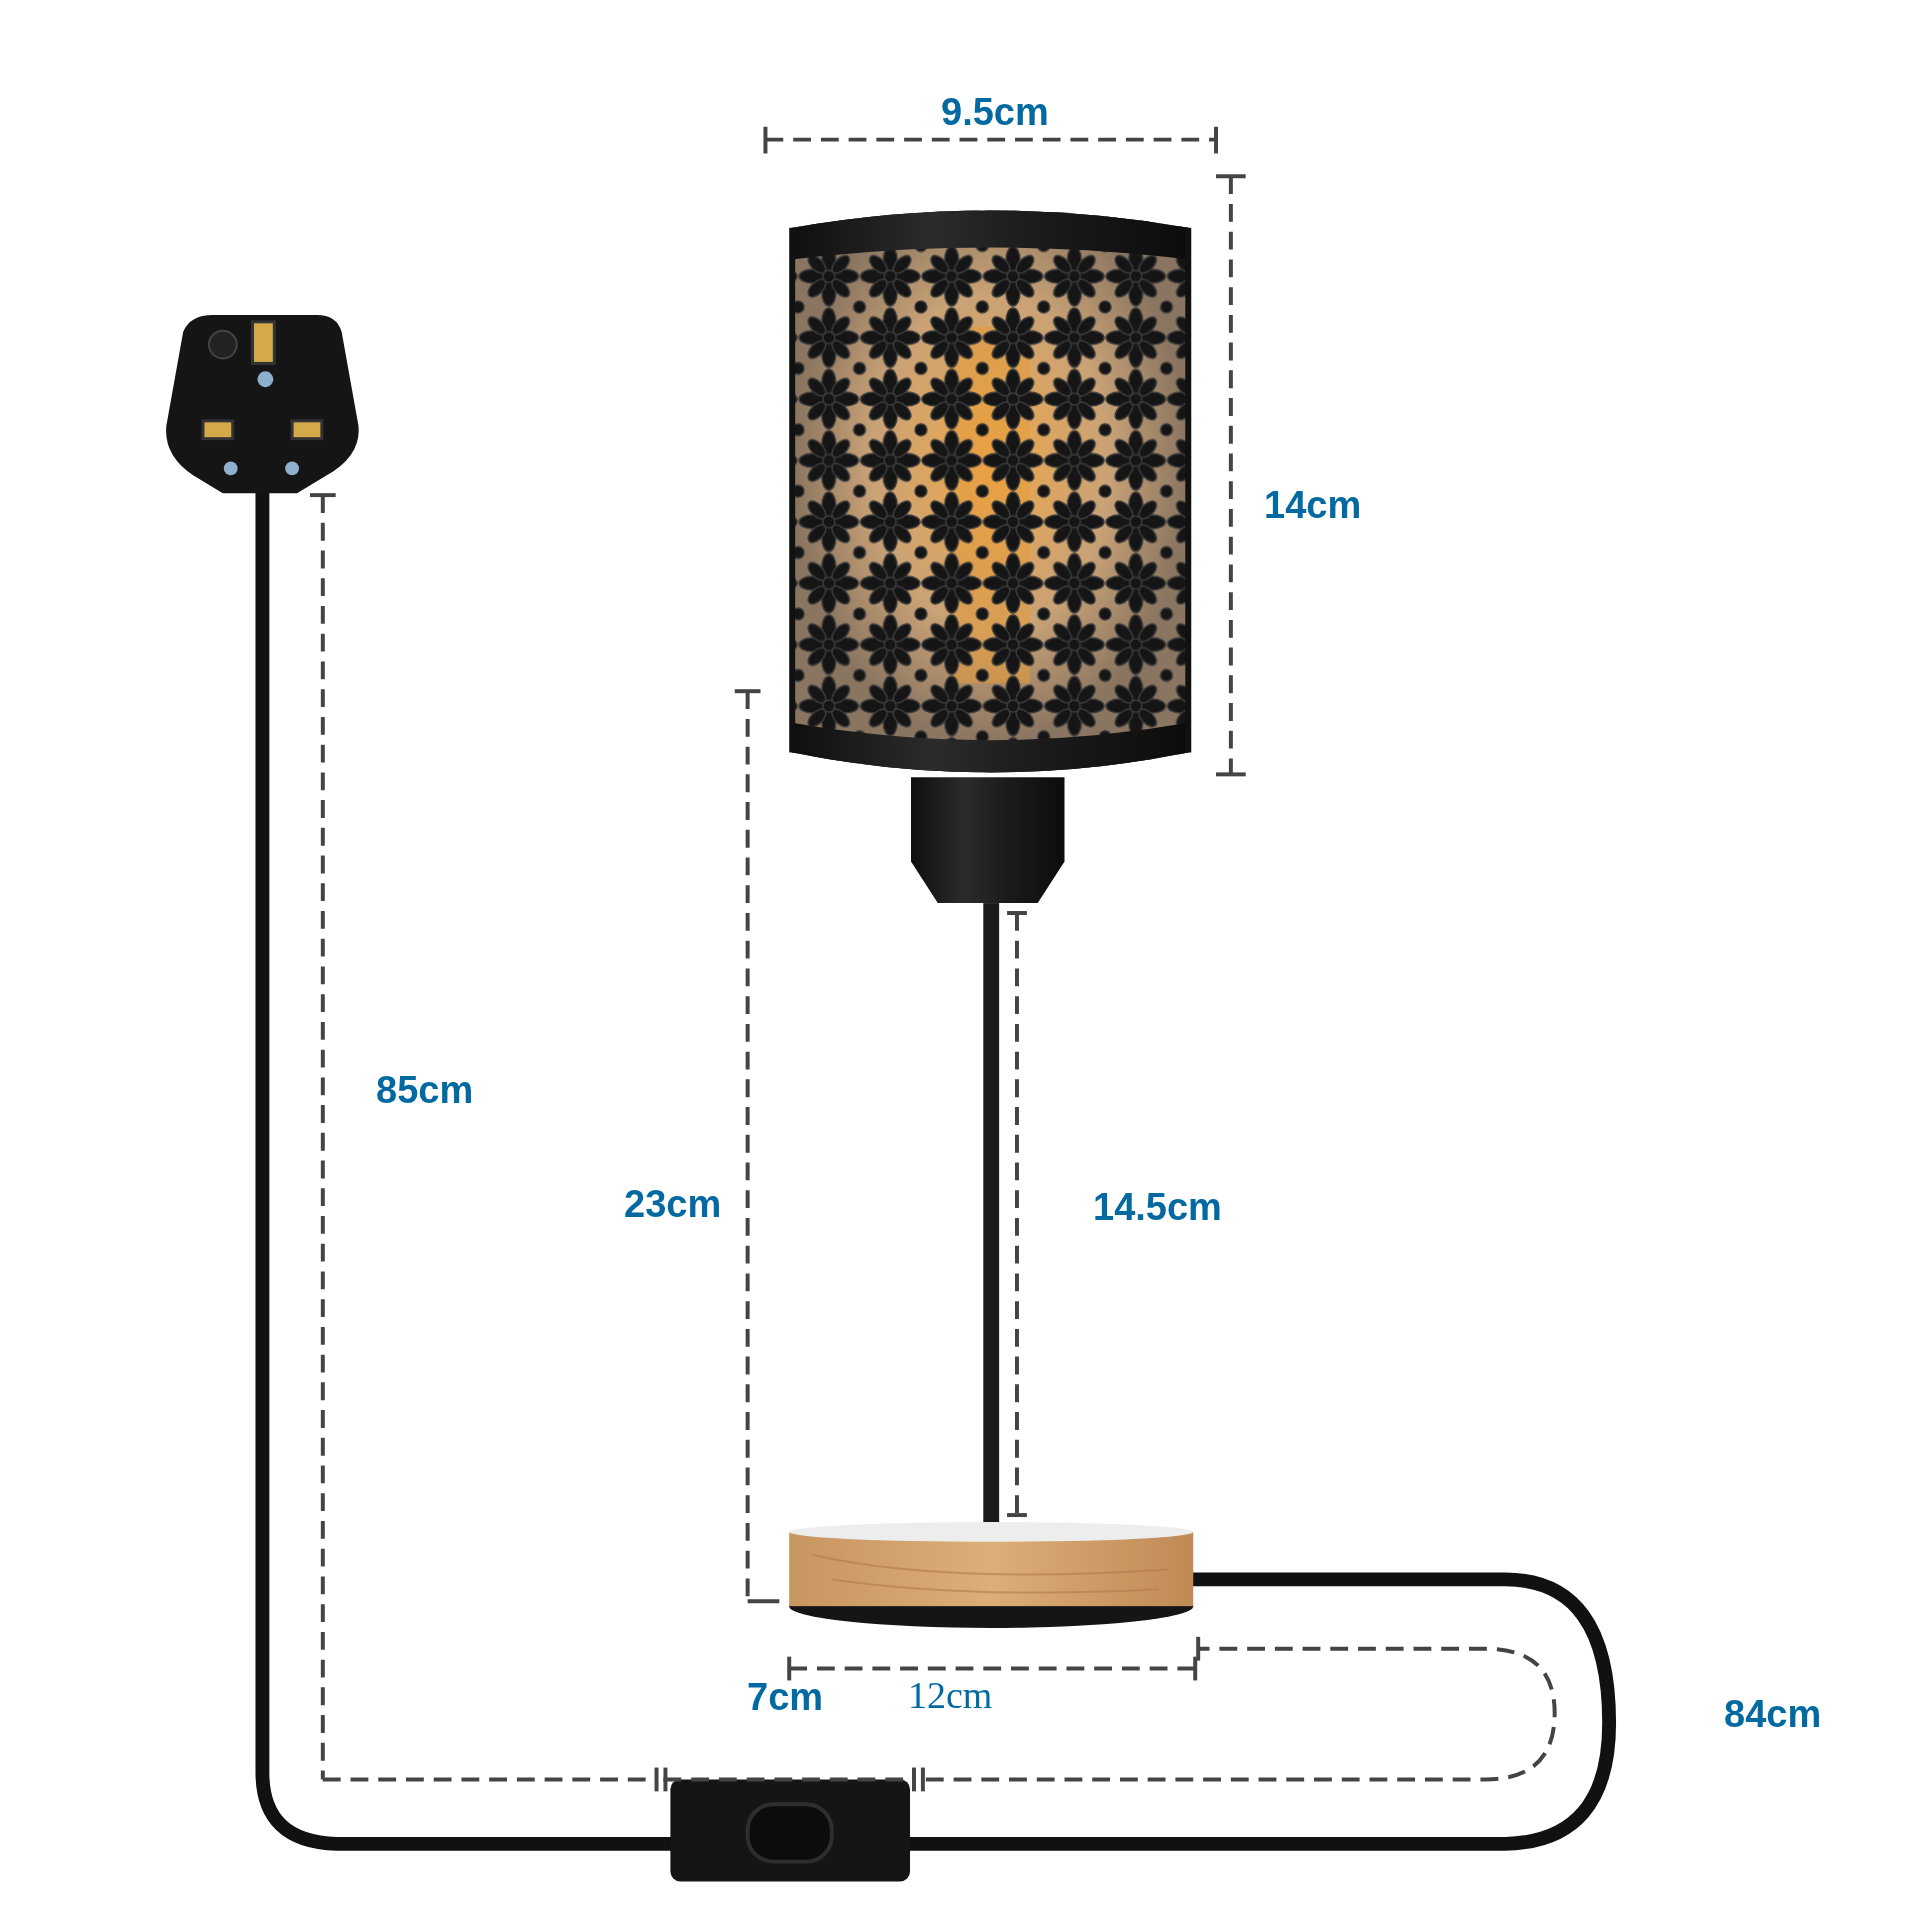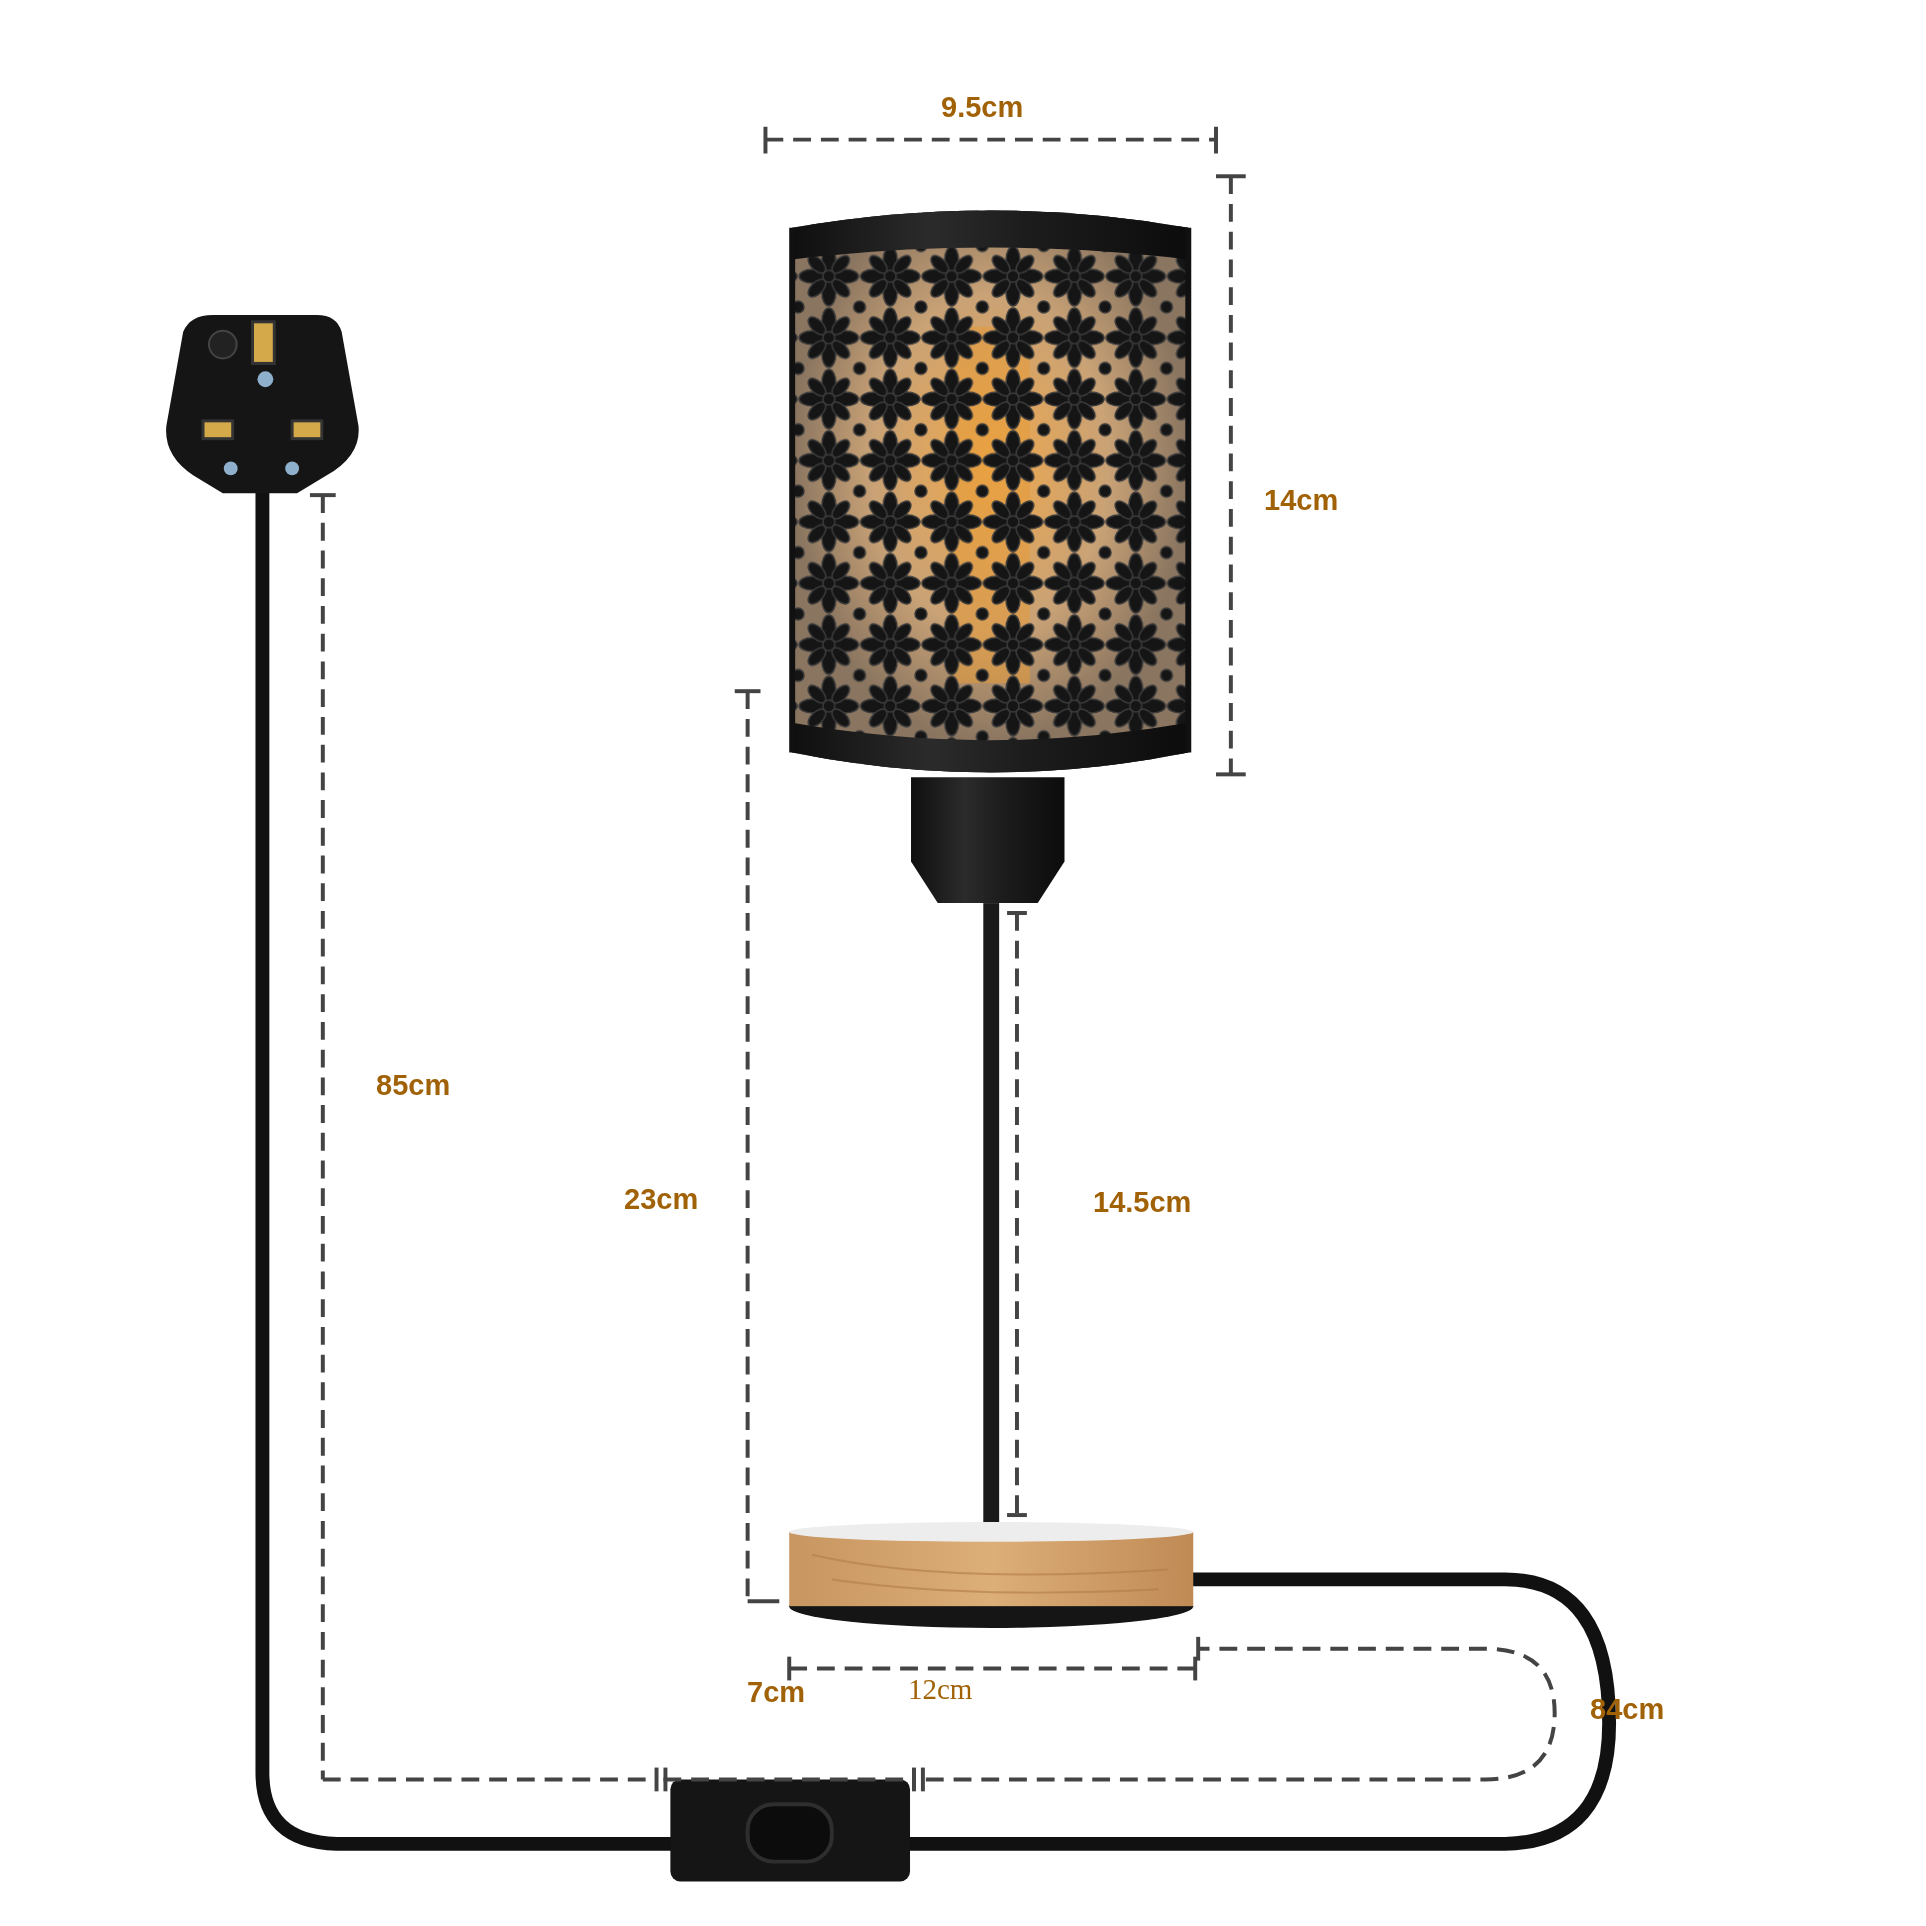--- a/index.html
+++ b/index.html
@@ -1,17 +1,17 @@
 <!DOCTYPE html>
 <html><head>
 <meta charset="utf-8">
 <style>
   html, body { margin:0; padding:0; background:#ffffff; }
   body { width:1927px; height:1927px; position:relative; overflow:hidden; font-family:"Liberation Sans", sans-serif; }
-  .label { position:absolute; font-weight:bold; color:#a16207; font-size:29px; white-space:nowrap; }
+  .label { position:absolute; font-weight:bold; color:#0369a1; font-size:38px; white-space:nowrap; }
   .label.serif { font-family:"Liberation Serif", serif; font-weight:normal; }
   svg.stage { position:absolute; left:0; top:0; }
 </style>
 </head>
 <body>
 
 <svg class="stage" width="1927" height="1927" viewBox="0 0 1946 1946">
   <defs>
     <linearGradient id="shadeGrad" x1="0" x2="1" y1="0" y2="0">
       <stop offset="0" stop-color="#0f0f0f"></stop>
@@ -130,14 +130,14 @@
   </g>
 </svg>
 
 <div class="label" style="left:941px; top:91px;">9.5cm</div>
 <div class="label" style="left:1264px; top:455px;margin-top:29px;">14cm</div>
 <div class="label" style="left:624px; top:1183px;">23cm</div>
 <div class="label" style="left:1066px; top:1186px;margin-left:27px;">14.5cm</div>
 <div class="label serif" style="left:908px; top:1673px;">12cm</div>
 <div class="label" style="left:747px; top:1676px;">7cm</div>
 <div class="label" style="left:376px; top:1069px;">85cm</div>
-<div class="label" style="left:1590px; top:1693px;">84cm</div>
+<div class="label" style="left:1724px; top:1693px;">84cm</div>
 
 
 </body></html>

